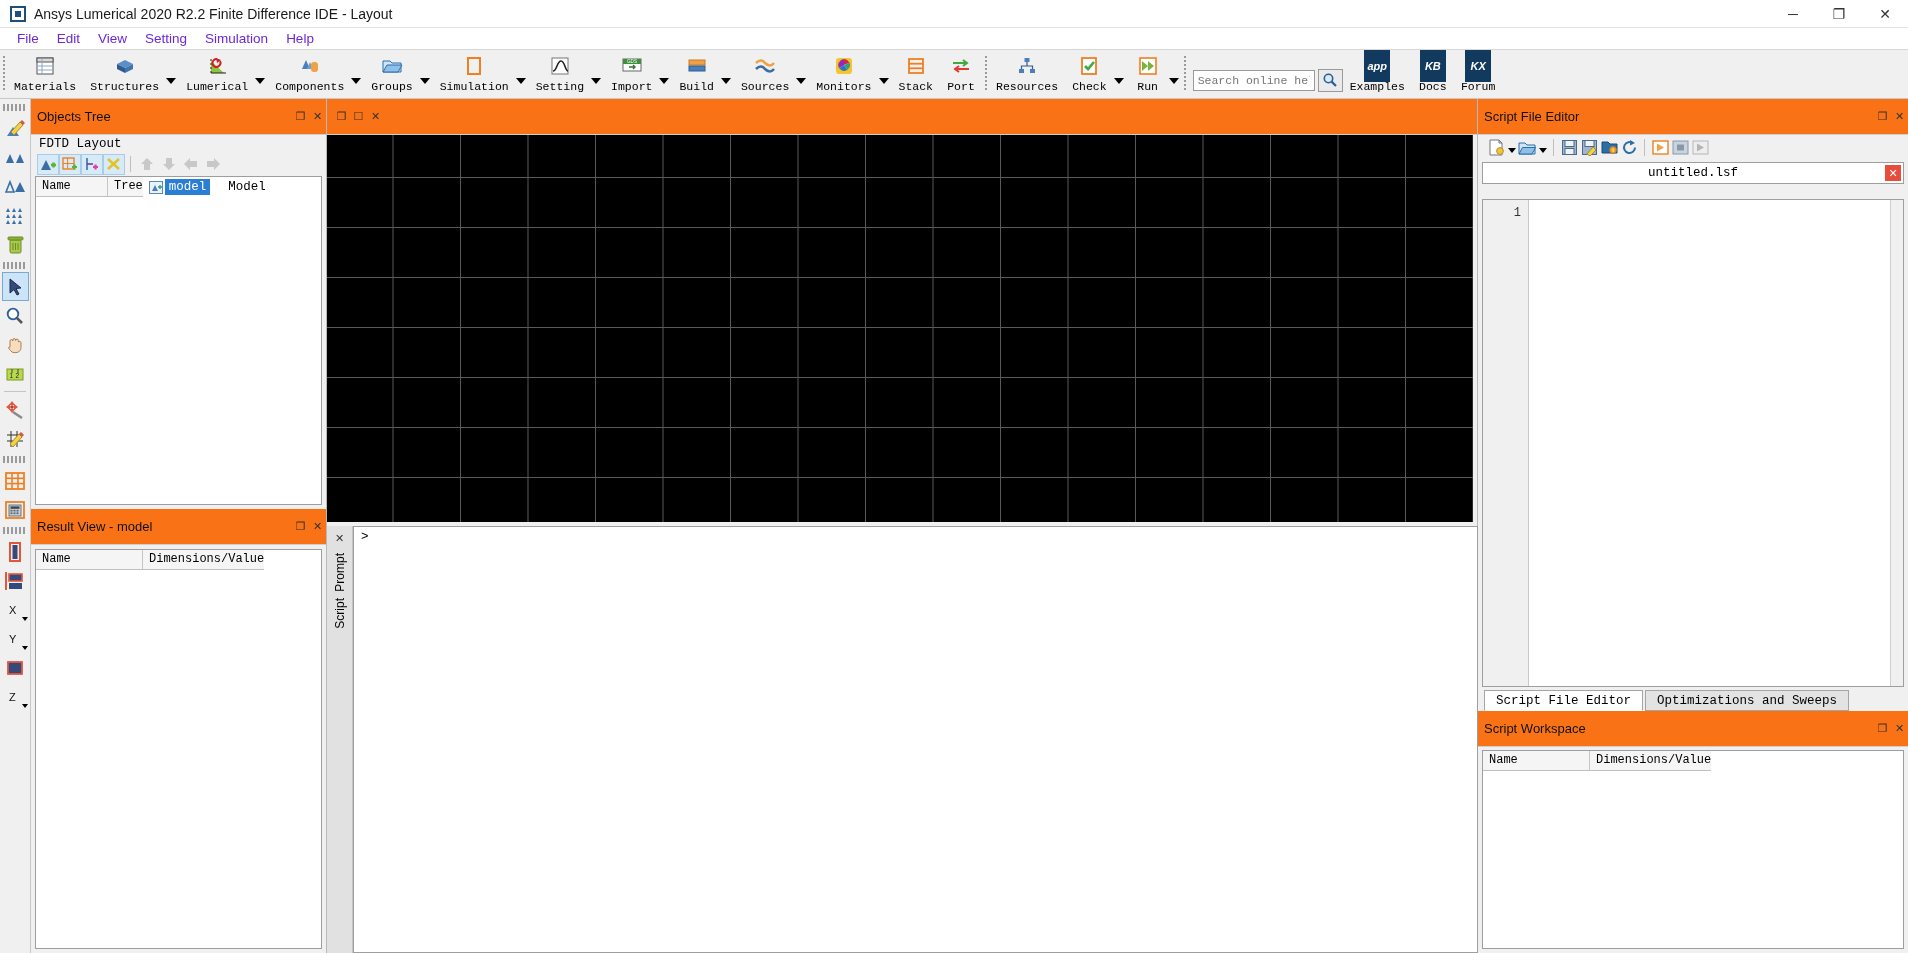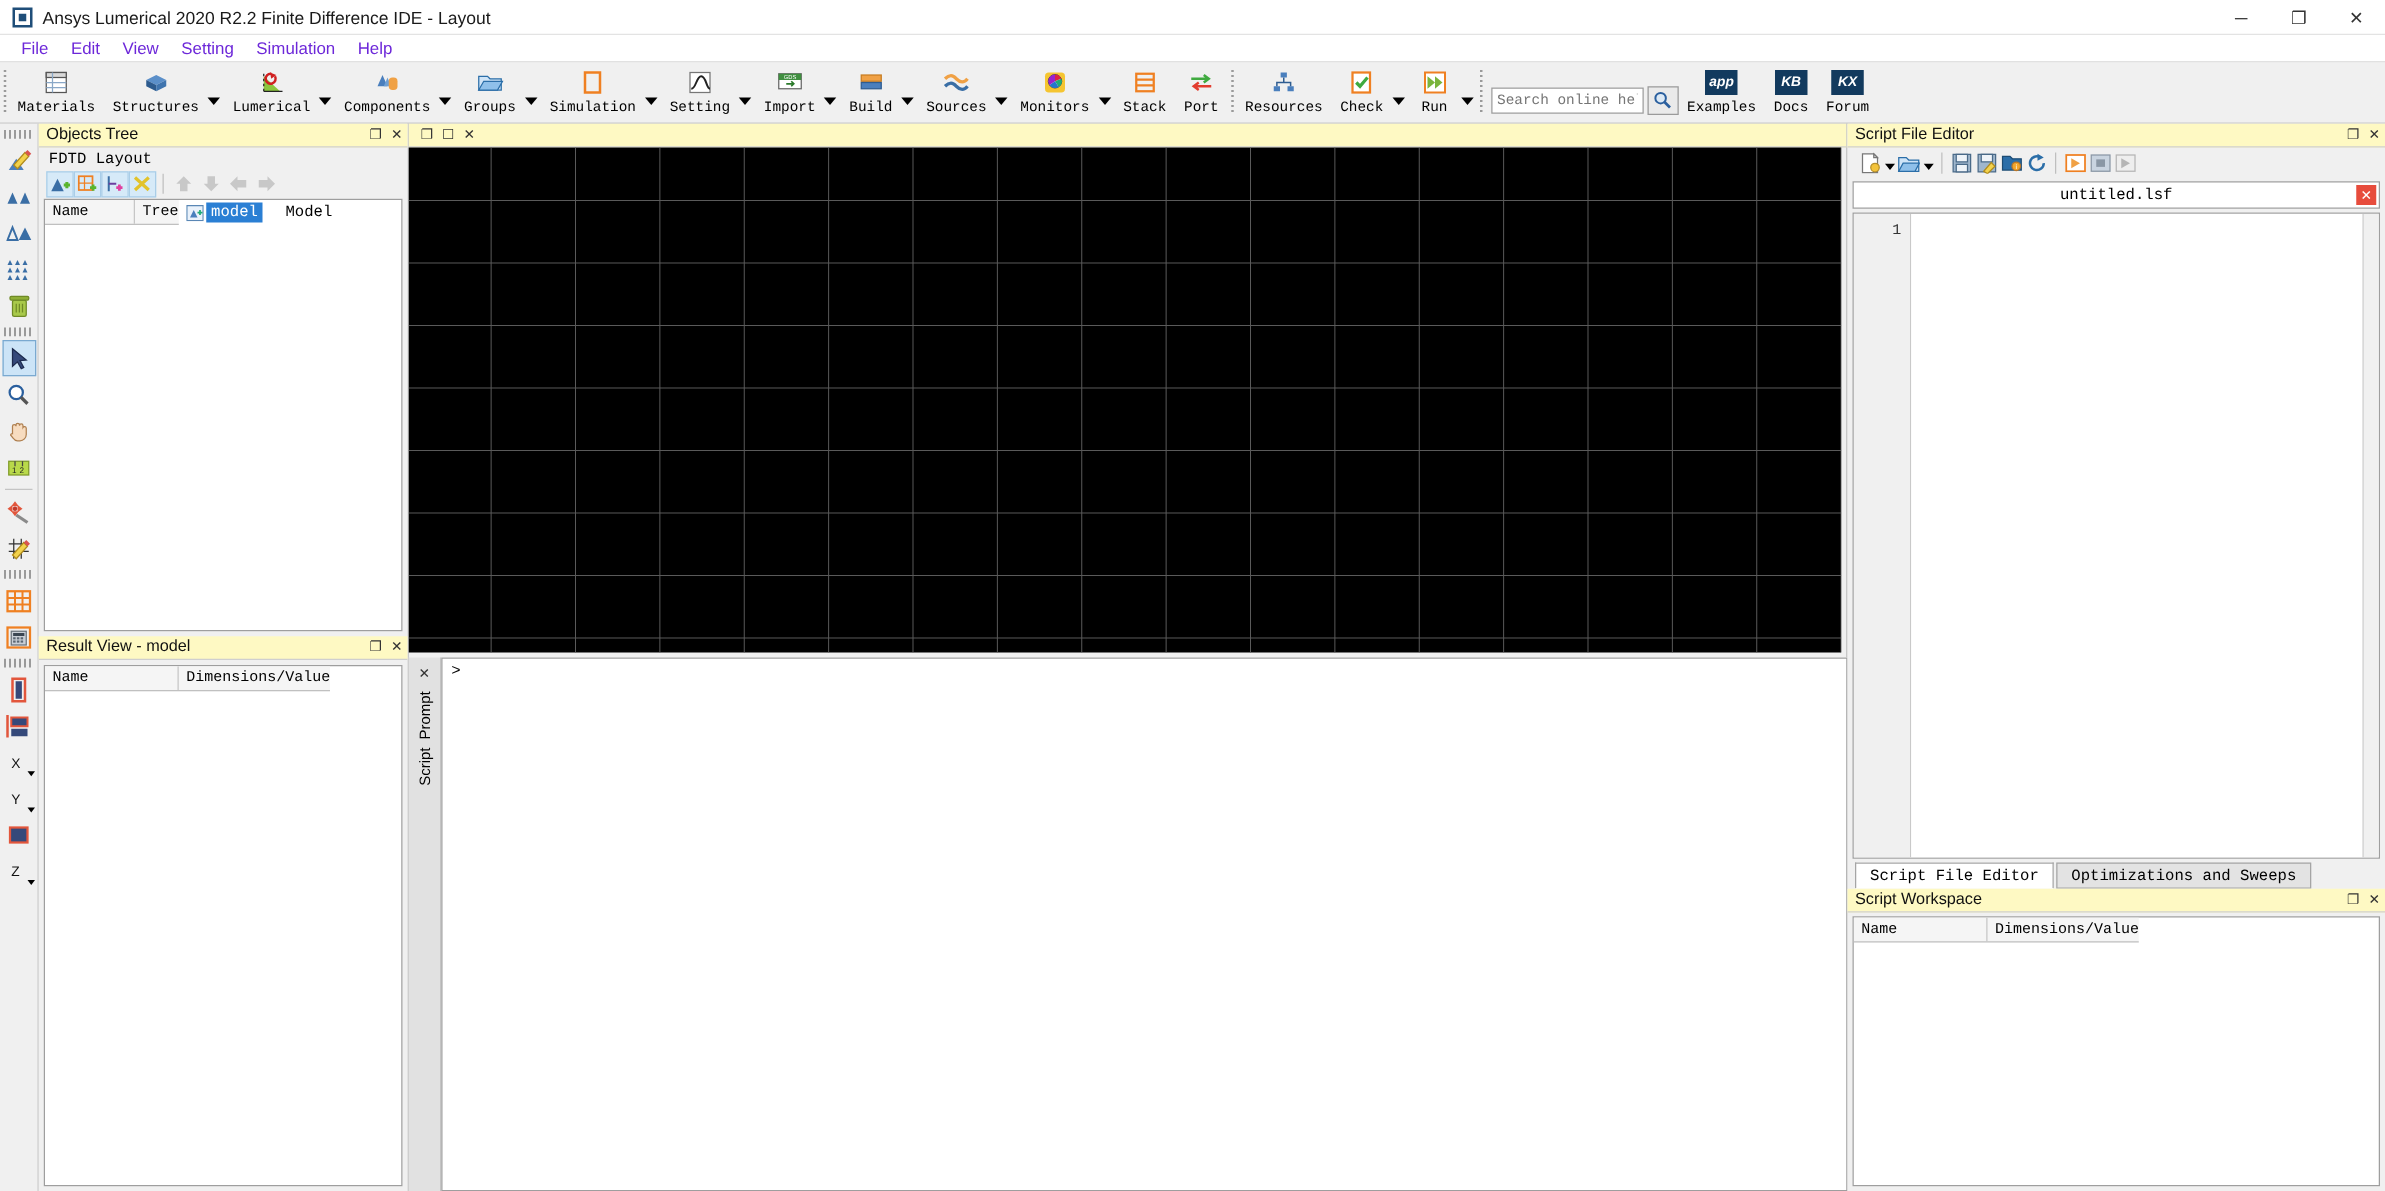--- a/index.html
+++ b/index.html
@@ -44,21 +44,21 @@
   .tarrow span{width:0;height:0;border-left:5px solid transparent;
     border-right:5px solid transparent;border-top:6px solid #000;}
 
   
   .searchwrap{display:flex;align-items:center;padding-top:12px;padding-left:4px;}
   .searchbox{width:122px;height:21px;border:1px solid #9a9a9a;background:#fff;
     font-family:"Liberation Mono",monospace;font-size:11.5px;color:#8a8a8a;
     padding:0 4px;line-height:19px;}
   .searchbtn{width:25px;height:23px;border:1px solid #9a9a9a;background:#eaeaea;
     margin-left:3px;display:flex;align-items:center;justify-content:center;}
-  .badge{width:26px;height:20px;background:#123a5e;color:#fff;display:flex;
+  .badge{width:26px;height:32px;background:#123a5e;color:#fff;display:flex;
     align-items:center;justify-content:center;font-size:11px;font-weight:bold;
     font-style:italic;font-family:"Liberation Sans",sans-serif;}
 
   
   .body{display:flex;height:calc(953px - 28px - 22px - 49px);}
 
   
   .ltb{width:31px;background:#f0f0f0;border-right:1px solid #c8c8c8;
     display:flex;flex-direction:column;align-items:center;padding-top:2px;flex:none;}
   .ltb .hgrip{width:24px;height:7px;flex:none;
@@ -67,21 +67,21 @@
   .lbtn{width:27px;height:29px;display:flex;align-items:center;justify-content:center;flex:none;}
   .lbtn.active{background:#cce4f7;border:1px solid #7aa9d0;}
   .lsep{width:22px;height:1px;background:#c4c4c4;margin:3px 0;flex:none;}
   .lbtn.withcaret{position:relative;}
   .lbtn.withcaret::after{content:"";position:absolute;right:1px;bottom:3px;
     width:0;height:0;border-left:3.5px solid transparent;
     border-right:3.5px solid transparent;border-top:4px solid #000;}
 
   
   .panel{display:flex;flex-direction:column;background:#f0f0f0;}
-  .ptitle{height:19px;background:#fef9c3;display:flex;
+  .ptitle{height:36px;background:#f97316;display:flex;align-items:center;
     padding-left:6px;font-size:13px;color:#111;border-bottom:1px solid #cfcfcf;
     font-family:"Liberation Sans",sans-serif;}
   .ptitle .pt-txt{flex:1;}
   .pbtn{width:17px;height:17px;display:flex;align-items:center;justify-content:center;
     font-size:11px;color:#333;}
 
   
   .leftcol{width:296px;display:flex;flex-direction:column;flex:none;
     border-right:1px solid #b9b9b9;}
   .objtree{height:410px;display:flex;flex-direction:column;}
@@ -118,21 +118,21 @@
 
   
   .rightcol{width:430px;display:flex;flex-direction:column;flex:none;}
   .setoolbar{height:25px;display:flex;align-items:center;padding-left:8px;}
   .sbtn{width:20px;height:21px;display:flex;align-items:center;justify-content:center;}
   .scaret{width:11px;height:21px;display:flex;align-items:flex-end;
     justify-content:center;padding-bottom:5px;}
   .scaret span{width:0;height:0;border-left:4px solid transparent;
     border-right:4px solid transparent;border-top:5px solid #000;}
   .ssep{width:1px;height:17px;background:#bfbfbf;margin:0 5px;}
-  .filetab{height:22px;background:#fff;border:1px solid #9e9e9e;margin:2px 4px 0 4px;
+  .filetab{height:22px;background:#fff;border:1px solid #9e9e9e;margin:2px 4px 12px 4px;
     display:flex;align-items:center;justify-content:center;position:relative;}
   .filetab .fname{font-family:"Liberation Mono",monospace;font-size:12.5px;}
   .filetab .fclose{position:absolute;right:2px;top:2px;width:16px;height:16px;
     background:#e74c3c;color:#fff;font-size:11px;display:flex;
     align-items:center;justify-content:center;}
   .editorwrap{flex:1;display:flex;margin:3px 4px 0 4px;border:1px solid #9e9e9e;
     background:#fff;overflow:hidden;}
   .gutter{width:46px;background:#f0f0f0;border-right:1px solid #c9c9c9;
     font-family:"Liberation Mono",monospace;font-size:12px;color:#333;
     text-align:right;padding:6px 7px 0 0;}

